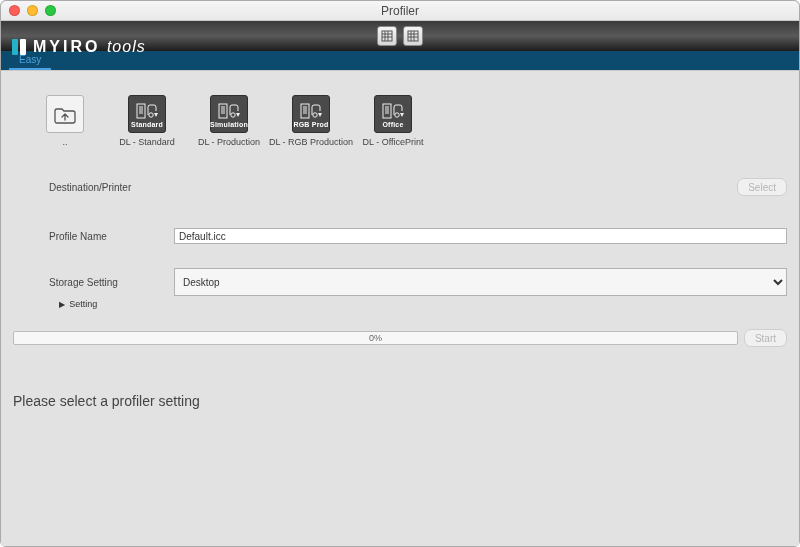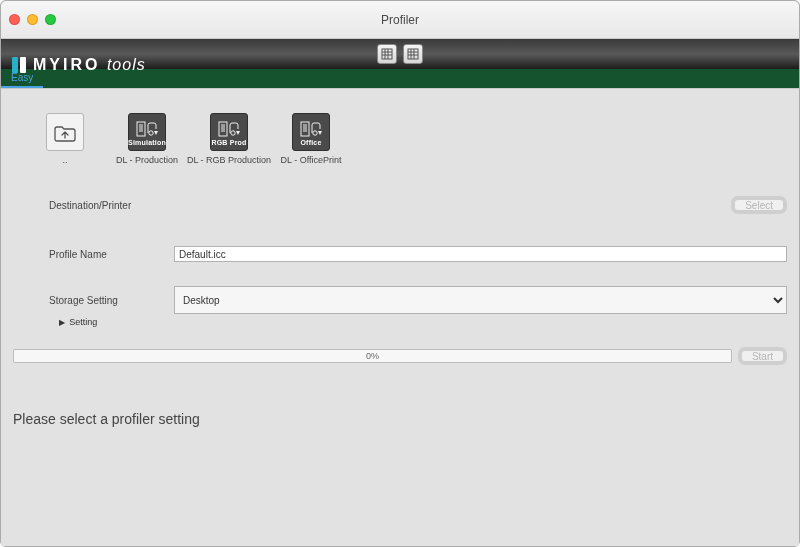--- a/index.html
+++ b/index.html
@@ -16,21 +16,21 @@
     height: 547px;
     border: 1px solid #aaa;
     border-radius: 6px;
     display: flex;
     flex-direction: column;
     background: #e2e2e2;
     box-shadow: 0 0 0 0.5px rgba(0,0,0,0.05);
   }
   
   .titlebar {
-    height: 38px;
+    height: 20px;
     background: linear-gradient(#f6f6f6, #e8e8e8);
     border-bottom: 1px solid #c9c9c9;
     display: flex;
     align-items: center;
     position: relative;
     border-radius: 6px 6px 0 0;
     padding: 0 8px;
   }
   .traffic { display:flex; gap:7px; align-items:center; }
   .traffic span { width:11px; height:11px; border-radius:50%; display:block; border:0.5px solid rgba(0,0,0,0.15); }
@@ -62,22 +62,23 @@
     width:20px; height:20px;
     background: linear-gradient(#f5f5f5,#d7d7d7);
     border:1px solid #888; border-radius:3px;
     display:flex; align-items:center; justify-content:center;
   }
   .tb-btn svg { display:block; }
 
   
   .tabstrip {
     height: 20px;
-    background: #14532d;
+    background: #0c4a6e;
     border-bottom: 1px solid #c9c9c9;
+    padding-left: 8px;
     display:flex; align-items:flex-end;
   }
   .tab {
     font-size:10px; color:#666;
     padding: 3px 10px 3px 10px;
     border-bottom: 2px solid transparent;
     cursor: default;
   }
   .tab.active { color:#4aa3e0; border-bottom-color:#4aa3e0; }
 
@@ -132,21 +133,21 @@
     font-size:10px;
     background:#fff; border:1px solid #b2b2b2; border-radius:0;
     padding: 0 4px;
     color:#333;
   }
   select.combo { height:28px; background:#f6f6f6; }
 
   .btn {
     height:18px; font-size:10px;
     background:linear-gradient(#fafafa,#e4e4e4);
-    border:4px solid #0ea5e9; border-radius:7px;
+    border:1px solid #0ea5e9; border-radius:7px;
     padding: 0 10px; color:#555;
   }
   .btn:disabled { color:#b5b5b5; border-color:#cfcfcf; background:#f0f0f0; }
 
   .details-row { padding-left: 50px; font-size:9px; color:#333; display:flex; align-items:center; gap:4px; }
   .details-row .tri { font-size:8px; }
 
   .progress-row { display:flex; align-items:center; gap:6px; margin-top:20px; padding:0 4px; }
   .progress {
     flex:1; height:14px;
@@ -219,20 +220,36 @@
         <div class="preset">
           <div class="tile up">
             <svg width="22" height="18" viewBox="0 0 22 18">
               <path d="M1 5 Q1 3 3 3 L8 3 L10 5 L19 5 Q21 5 21 7 L21 15 Q21 17 19 17 L3 17 Q1 17 1 15 Z" fill="none" stroke="#555" stroke-width="1.3"></path>
               <path d="M11 14 L11 8 M11 8 L8 11 M11 8 L14 11" fill="none" stroke="#555" stroke-width="1.3" stroke-linecap="round"></path>
             </svg>
           </div>
           <div class="caption">..</div>
         </div>
 
+        <div class="preset">
+          <div class="tile">
+            <svg width="22" height="16" viewBox="0 0 22 16">
+              <rect x="1" y="1" width="8" height="14" fill="none" stroke="#eee" stroke-width="1"></rect>
+              <line x1="3" y1="4" x2="7" y2="4" stroke="#eee"></line>
+                <line x1="3" y1="6" x2="7" y2="6" stroke="#eee"></line>
+              <line x1="3" y1="8" x2="7" y2="8" stroke="#eee"></line>
+                <line x1="3" y1="10" x2="7" y2="10" stroke="#eee"></line>
+              <path d="M12 12 L12 4 Q12 2 14 2 L18 2 Q20 2 20 4 L20 8" fill="none" stroke="#eee"></path>
+              <polygon points="18,10 22,10 20,14" fill="#eee"></polygon>
+              <circle cx="15" cy="12" r="2.2" fill="none" stroke="#eee"></circle>
+            </svg>
+            <div class="tlabel">Standard</div>
+          </div>
+          <div class="caption">DL - Standard</div>
+        </div>
 
         <div class="preset">
           <div class="tile">
             <svg width="22" height="16" viewBox="0 0 22 16">
               <rect x="1" y="1" width="8" height="14" fill="none" stroke="#eee"></rect>
               <line x1="3" y1="4" x2="7" y2="4" stroke="#eee"></line>
                 <line x1="3" y1="6" x2="7" y2="6" stroke="#eee"></line>
               <line x1="3" y1="8" x2="7" y2="8" stroke="#eee"></line>
                 <line x1="3" y1="10" x2="7" y2="10" stroke="#eee"></line>
               <path d="M12 12 L12 4 Q12 2 14 2 L18 2 Q20 2 20 4 L20 8" fill="none" stroke="#eee"></path>

